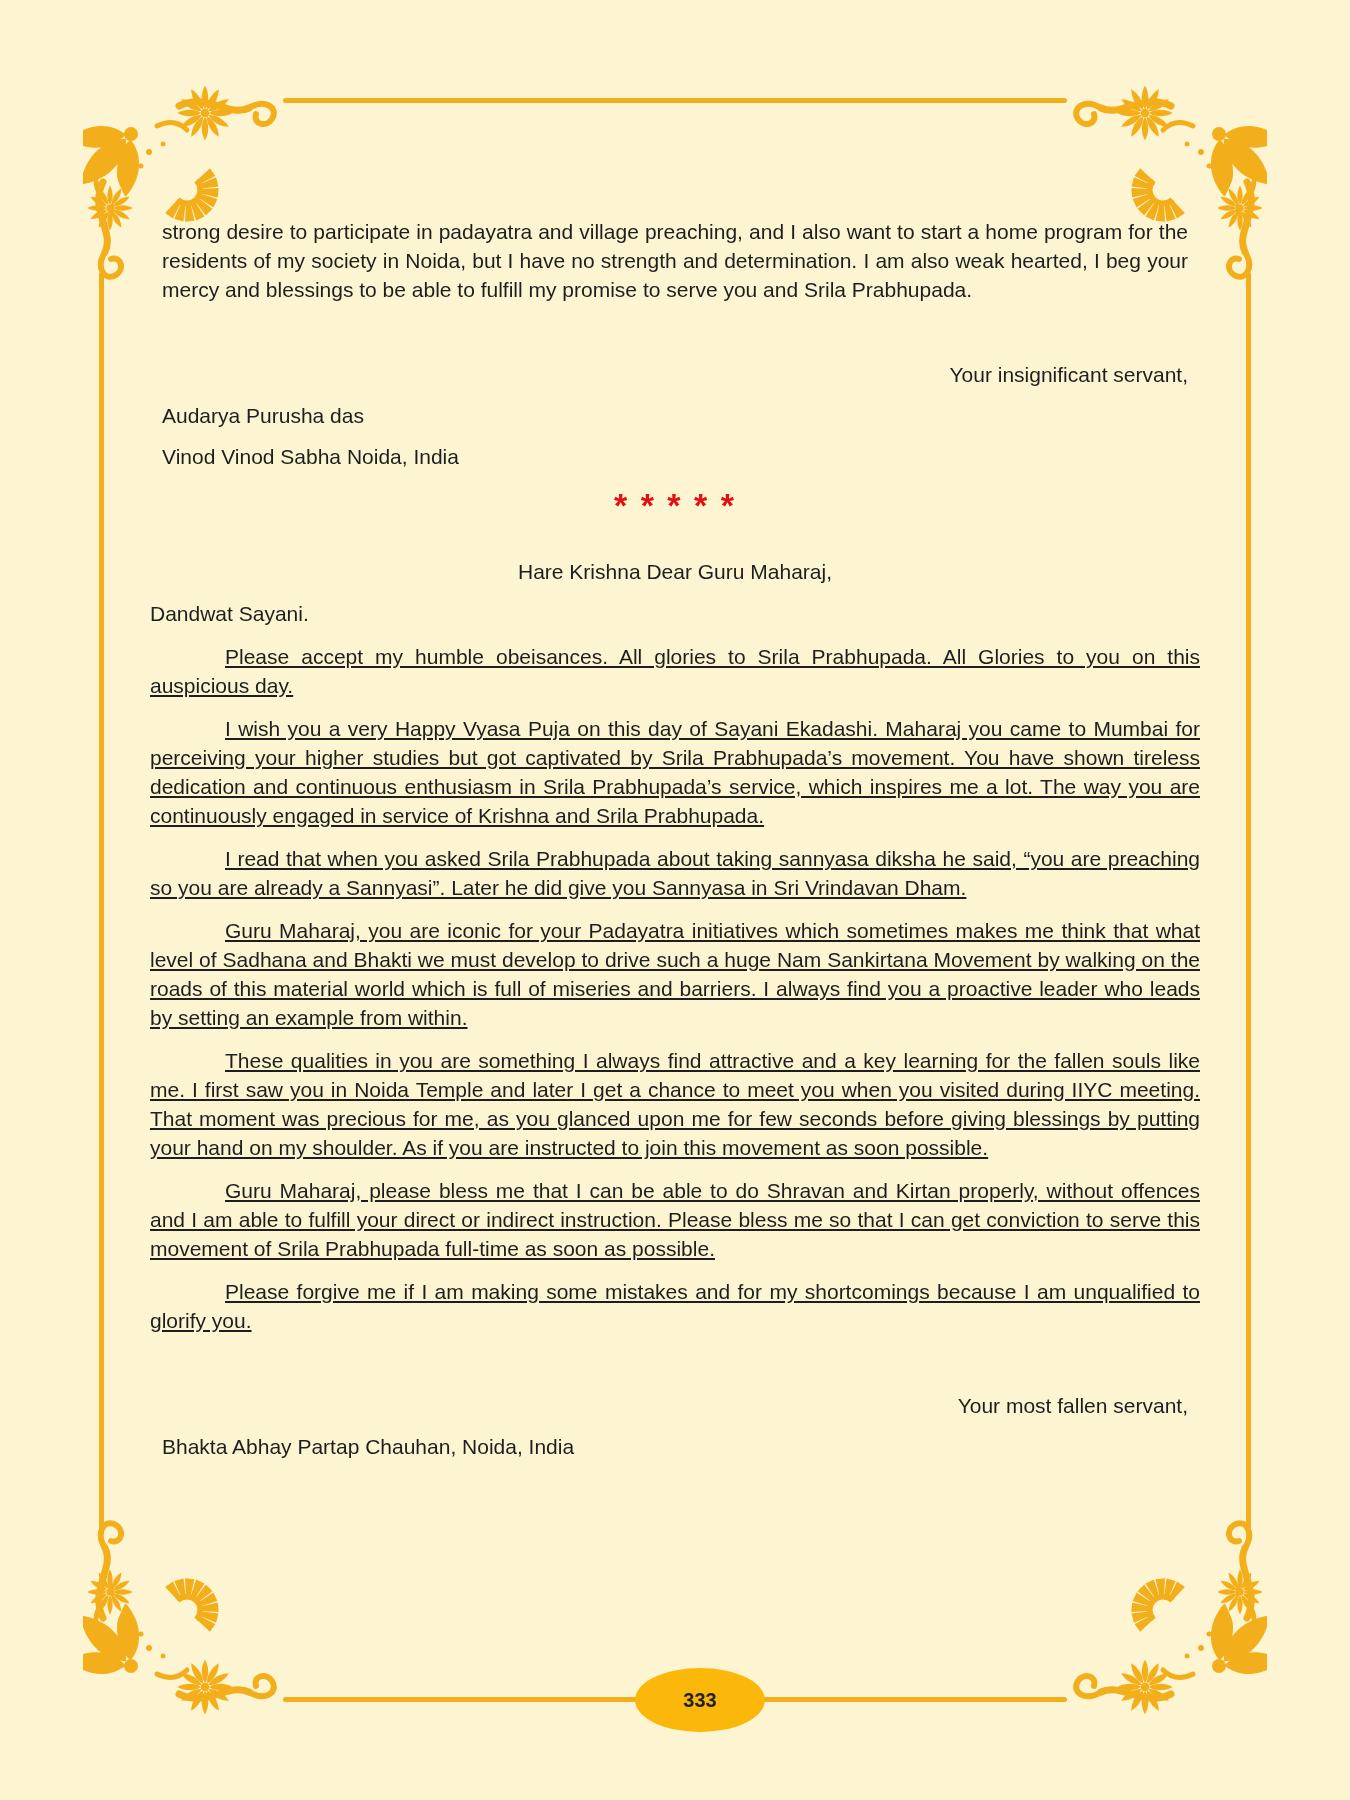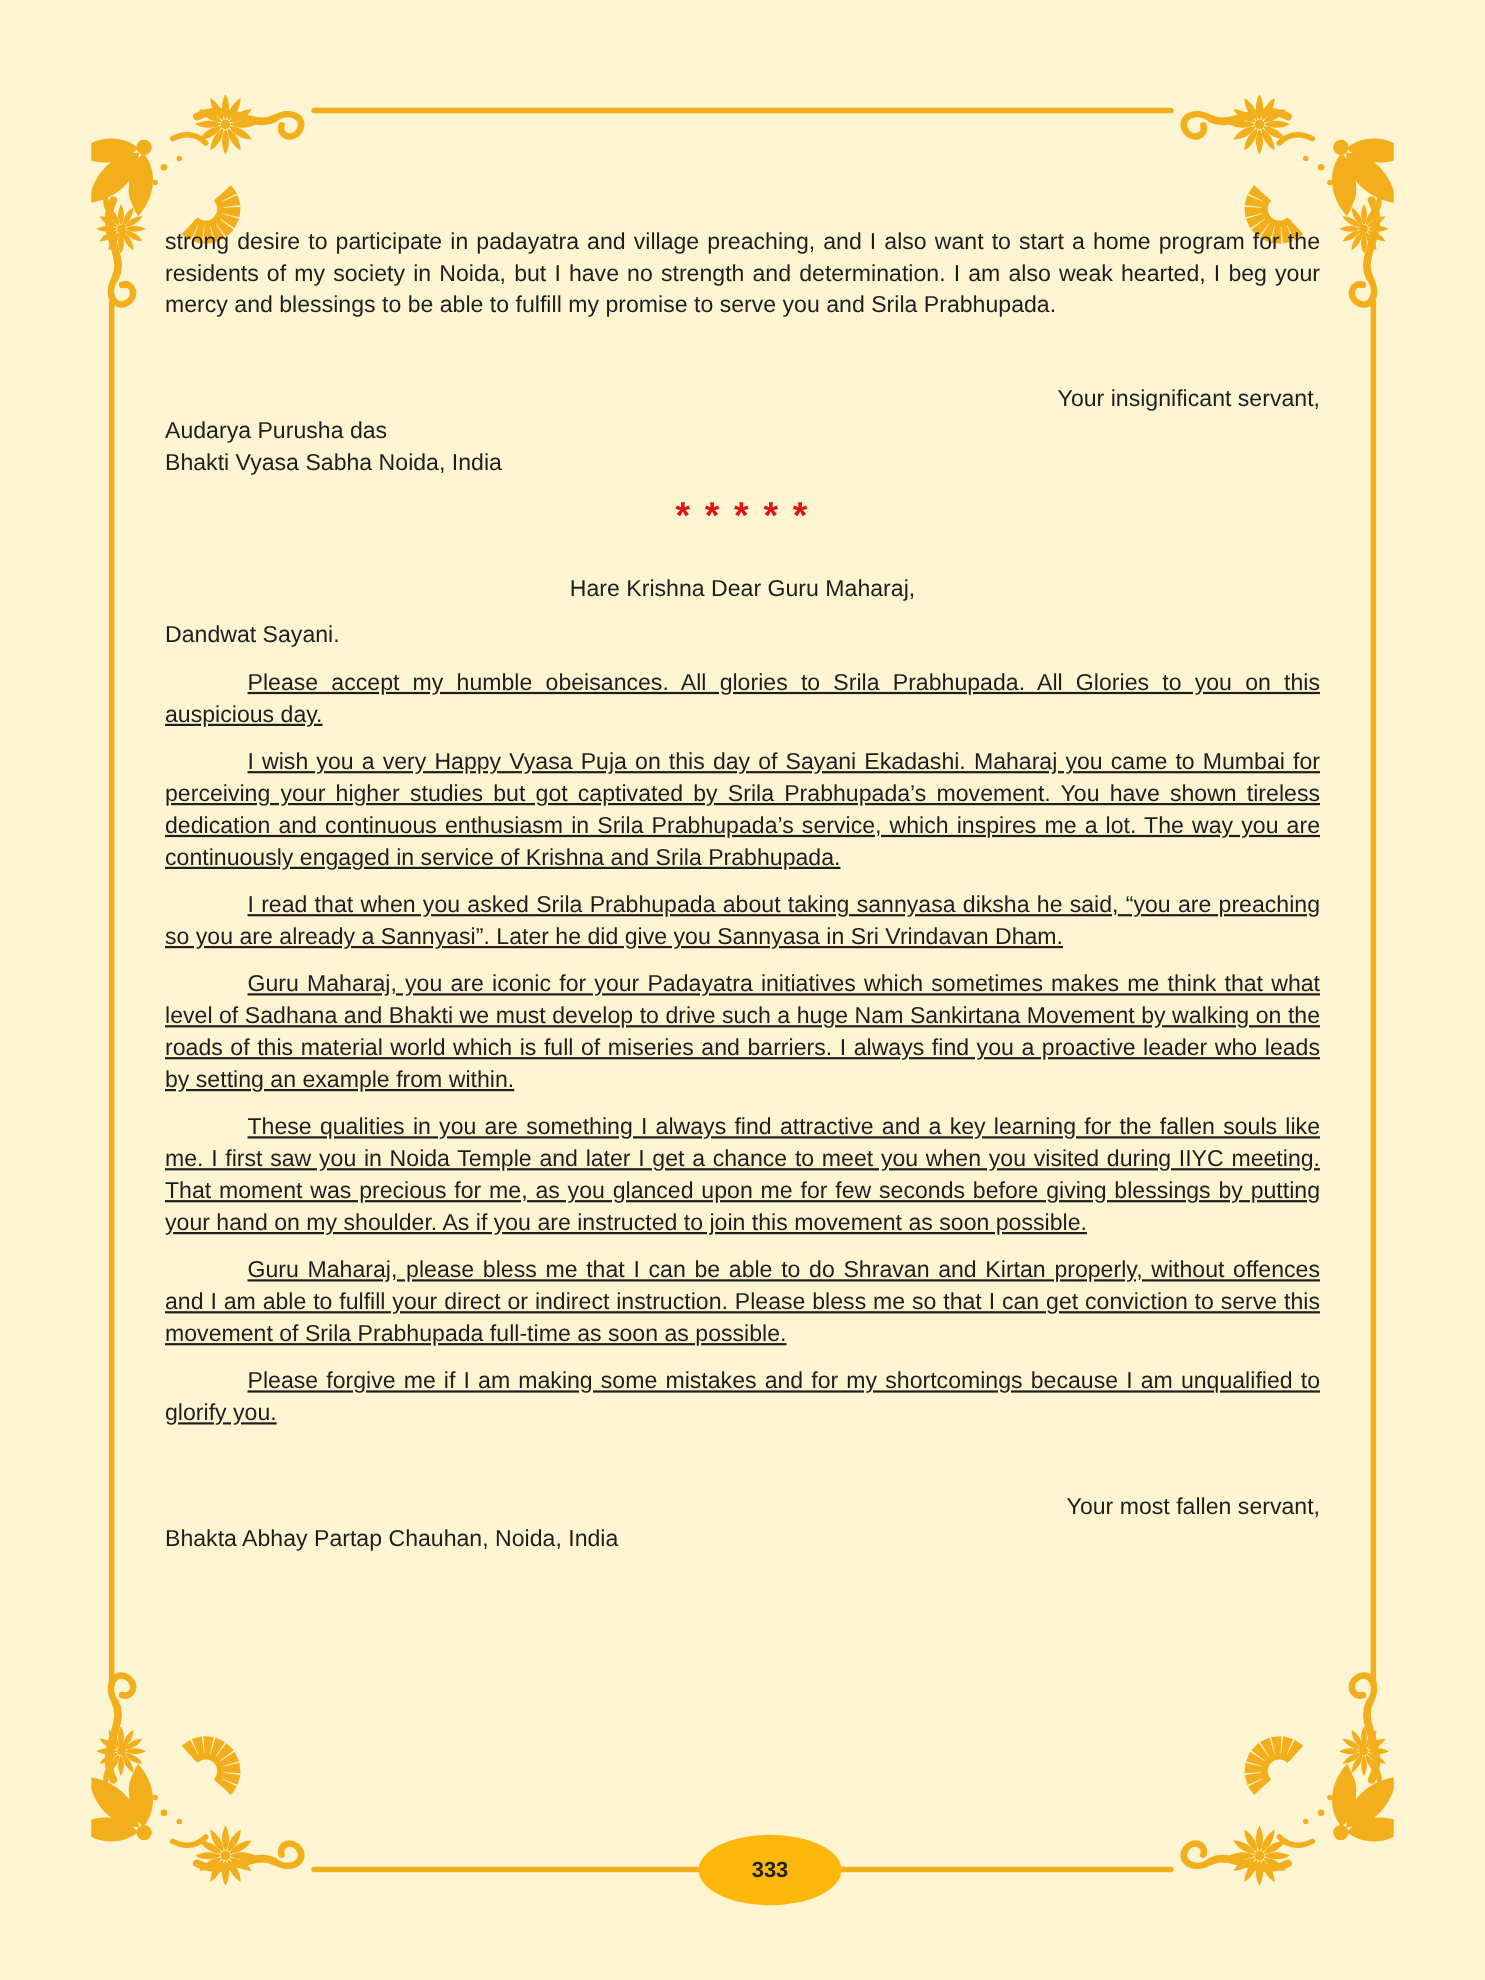--- a/index.html
+++ b/index.html
@@ -30,21 +30,21 @@
     position:absolute;left:635px;top:1668px;width:130px;height:64px;
     border-radius:50%;background:#FBB70A;
     display:flex;align-items:center;justify-content:center;
     font-size:20px;font-weight:700;color:#222222;z-index:2;
   }
   
   .content{
     position:absolute;left:150px;top:205px;width:1050px;
     font-size:21px;line-height:29px;text-align:justify;
   }
-  .content p{margin:0;}
+  .content p{margin:12px;}
   .opening{text-indent:0;margin:0 0 0 0;}
   .sig{text-align:left;text-indent:0;margin:0 0 13px 0;}
   .sig-gap{margin-top:56px !important;text-align:right;}
   .stars{
     text-align:center;color:#E01212;font-size:34px;line-height:40px;
     font-weight:700;letter-spacing:2px;margin:14px 0 0 0 !important;text-indent:0;
   }
   .salut{text-align:center;text-indent:0;margin:32px 0 13px 0 !important;}
   .salut2{text-align:left;text-indent:0;margin:0 0 14px 0 !important;}
   .para{text-indent:75px;margin:0 0 14px 0 !important;text-decoration:underline;}
@@ -136,21 +136,21 @@
   <div class="line-h line-top"></div>
   <div class="line-h line-bottom"></div>
   <div class="line-v line-left"></div>
   <div class="line-v line-right"></div>
 
   <div class="content">
     <p class="opening">strong desire to participate in padayatra and village preaching, and I also want to start a home program for the residents of my society in Noida, but I have no strength and determination. I am also weak hearted, I beg your mercy and blessings to be able to fulfill my promise to serve you and Srila Prabhupada.</p>
 
     <p class="sig sig-gap">Your insignificant servant,</p>
     <p class="sig">Audarya Purusha das</p>
-    <p class="sig">Bhakti Vyasa Sabha Noida, India</p>
+    <p class="sig">Vinod Vinod Sabha Noida, India</p>
 
     <p class="stars">* * * * *</p>
 
     <p class="sig salut">Hare Krishna Dear Guru Maharaj,</p>
     <p class="sig salut2">Dandwat Sayani.</p>
 
     <p class="para">Please accept my humble obeisances. All glories to Srila Prabhupada. All Glories to you on this auspicious day.</p>
     <p class="para">I wish you a very Happy Vyasa Puja on this day of Sayani Ekadashi. Maharaj you came to Mumbai for perceiving your higher studies but got captivated by Srila Prabhupada’s movement. You have shown tireless dedication and continuous enthusiasm in Srila Prabhupada’s service, which inspires me a lot. The way you are continuously engaged in service of Krishna and Srila Prabhupada.</p>
     <p class="para">I read that when you asked Srila Prabhupada about taking sannyasa diksha he said, “you are preaching so you are already a Sannyasi”. Later he did give you Sannyasa in Sri Vrindavan Dham.</p>
     <p class="para">Guru Maharaj, you are iconic for your Padayatra initiatives which sometimes makes me think that what level of Sadhana and Bhakti we must develop to drive such a huge Nam Sankirtana Movement by walking on the roads of this material world which is full of miseries and barriers. I always find you a proactive leader who leads by setting an example from within.</p>

